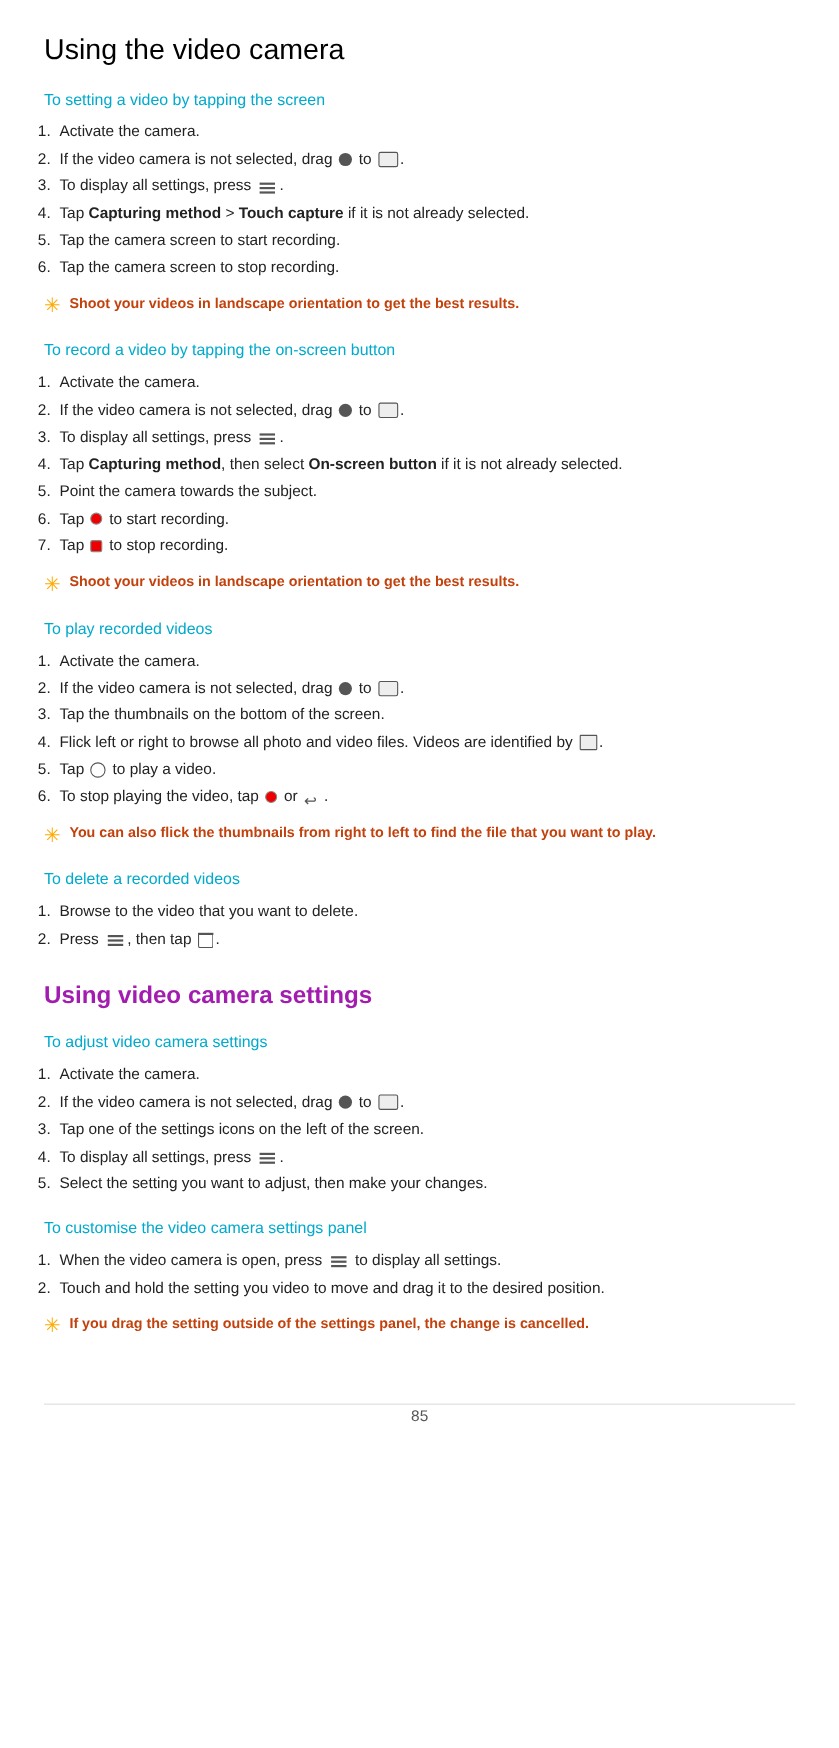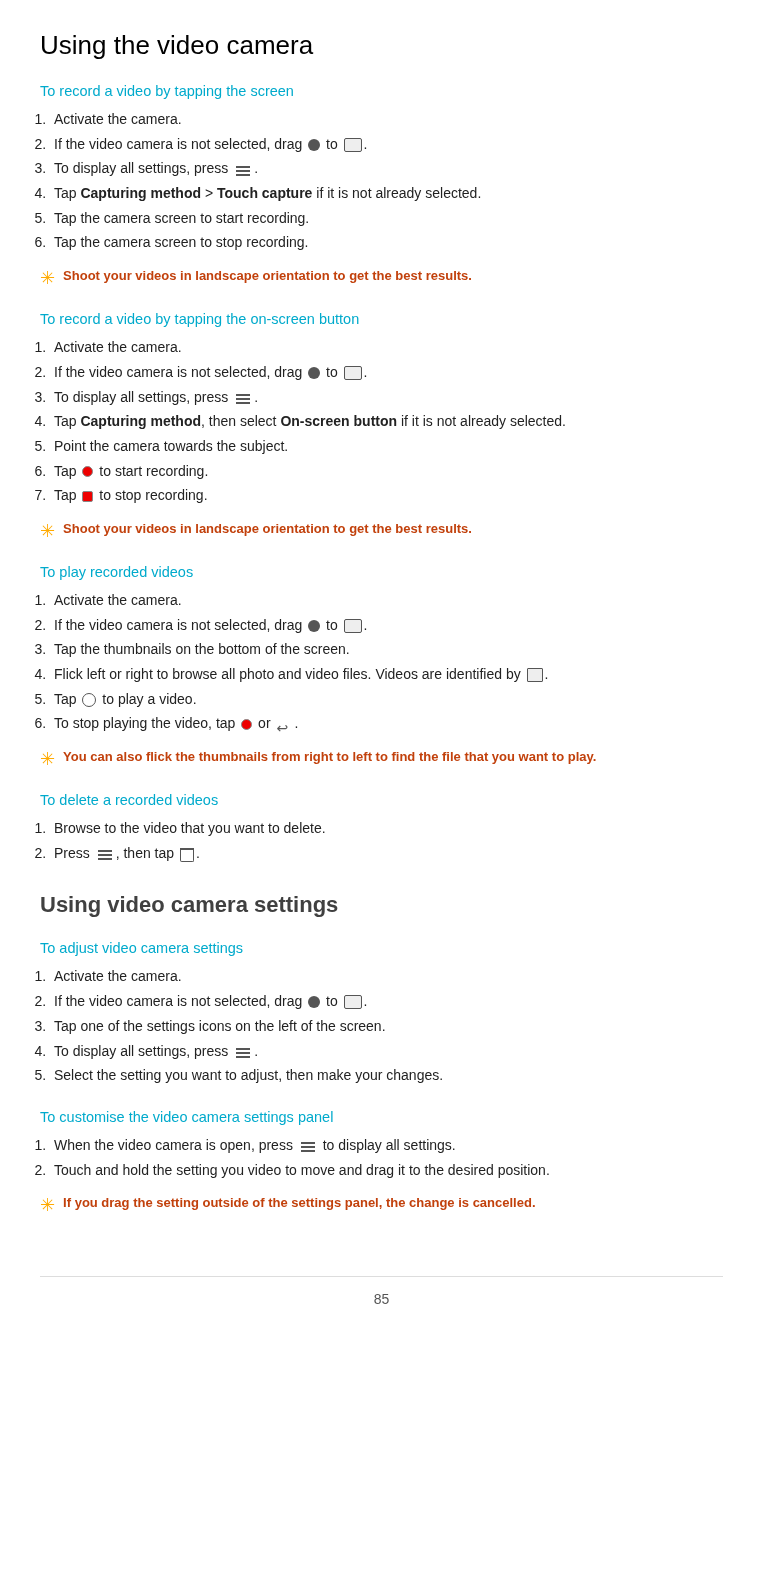--- a/index.html
+++ b/index.html
@@ -14,21 +14,21 @@
     }
     h1 {
       font-size: 26px;
       font-weight: normal;
       color: #000;
       margin-bottom: 20px;
     }
     h2 {
       font-size: 22px;
       font-weight: bold;
-      color: #404040;
+      color: #a21caf;
       margin-top: 28px;
       margin-bottom: 14px;
     }
     .section-title {
       color: #00aacc;
       font-size: 14.5px;
       font-weight: normal;
       margin-top: 22px;
       margin-bottom: 10px;
     }
@@ -173,38 +173,38 @@
       width: 16px;
       height: 14px;
       vertical-align: middle;
       margin: 0 2px;
       font-size: 14px;
       color: #555;
     }
     footer {
       text-align: center;
       margin-top: 60px;
-      padding-top: 14px;
+      padding-top: 2px;
       border-top: 1px solid #ddd;
       color: #888;
       font-size: 12px;
     }
     .page-num {
       display: block;
       font-size: 14px;
       color: #555;
       margin-bottom: 6px;
     }
   </style>
 </head>
 <body>
 
 <h1>Using the video camera</h1>
 
-<p class="section-title">To record a video by tapping the screen</p>
+<p class="section-title">To setting a video by tapping the screen</p>
 <ol>
   <li>Activate the camera.</li>
   <li>If the video camera is not selected, drag <span class="icon-circle"></span> to <span class="icon-videocam"></span>.</li>
   <li>To display all settings, press <span class="icon-menu"></span>.</li>
   <li>Tap <span class="bold">Capturing method</span> &gt; <span class="bold">Touch capture</span> if it is not already selected.</li>
   <li>Tap the camera screen to start recording.</li>
   <li>Tap the camera screen to stop recording.</li>
 </ol>
 <div class="tip-box">
   <span class="tip-icon">✳</span>

